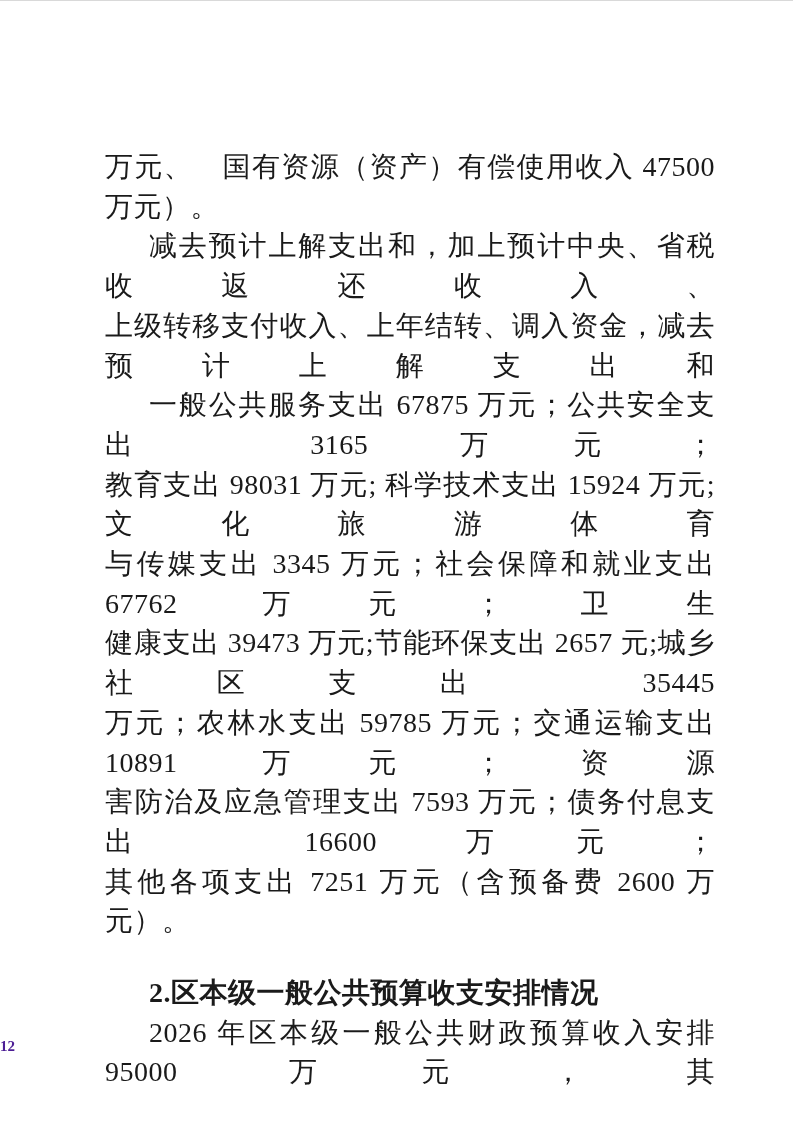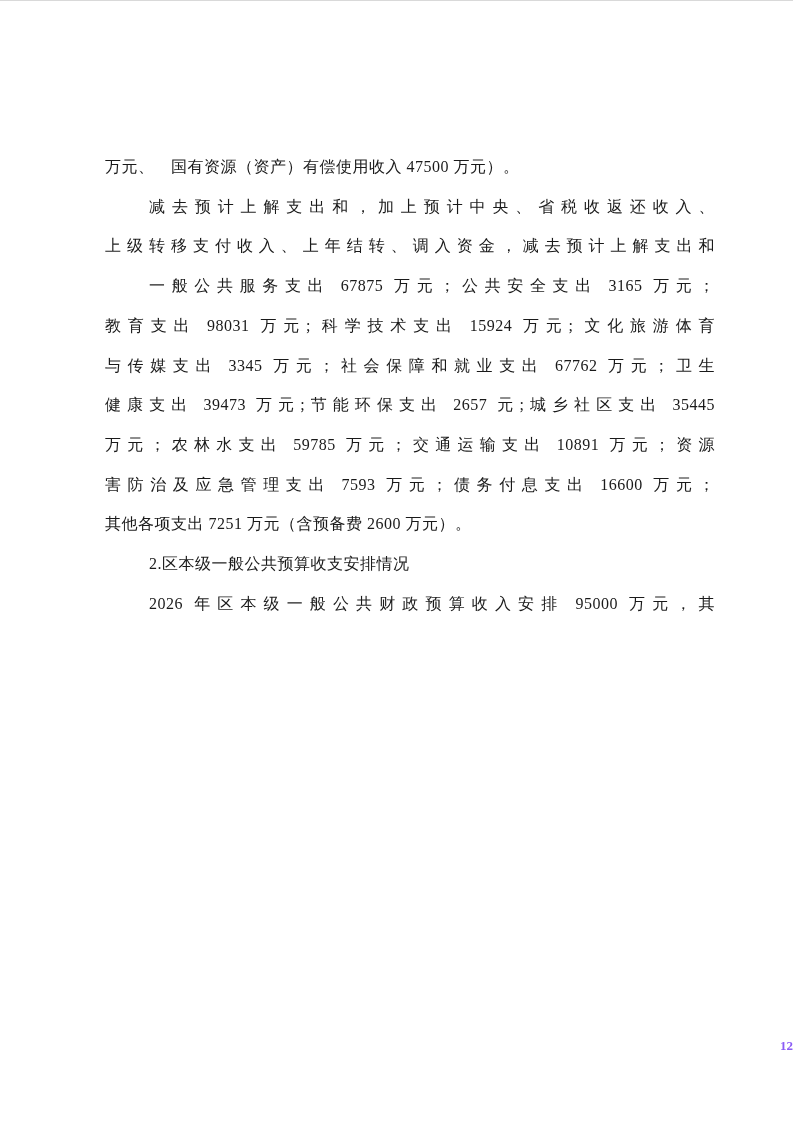--- a/index.html
+++ b/index.html
@@ -24,46 +24,47 @@
   }
   .text-block {
     position: absolute;
     left: 105px;
     top: 146px;
     width: 610px;
   }
   .line {
     margin: 0;
     padding: 0;
-    font-size: 16px;
+    font-size: 28px;
     line-height: 39.7px;
     font-weight: 400;
     text-align: justify;
     text-align-last: left;
     white-space: normal;
     letter-spacing: 0.5px;
   }
   .line.fill {
     text-align-last: justify;
   }
   .line.indent {
     text-indent: 44px;
   }
   .line.heading {
-    font-weight: 400;
+    font-weight: 700;
+    margin-top: 32px;
   }
   .page-number {
     position: absolute;
     left: 0;
     top: 1035px;
     width: 793px;
-    text-align: right;
-    font-size: 13px;
+    text-align: left;
+    font-size: 15px;
     font-weight: 700;
-    color: #8b5cf6;
+    color: #4c1d95;
     line-height: 20px;
   }
 </style>
 </head>
 <body>
 
 <div class="page">
   <div class="text-block">
     <p class="line">万元、　国有资源（资产）有偿使用收入 47500 万元）。</p>
     <p class="line indent fill">减去预计上解支出和，加上预计中央、省税收返还收入、</p>

